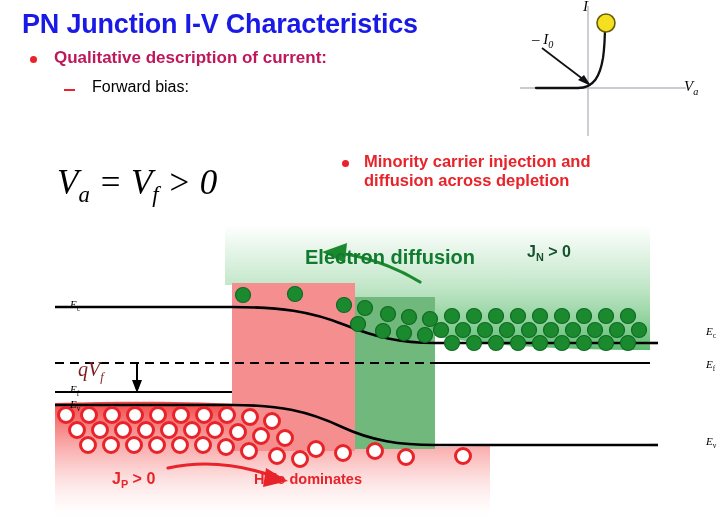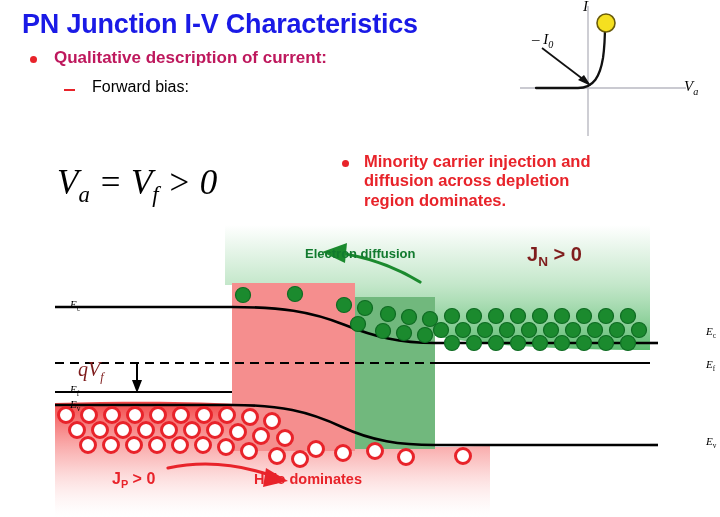--- a/index.html
+++ b/index.html
@@ -75,24 +75,24 @@
   #lbl-ec-right{left:659px;top:325px;}
   #lbl-ef-right{left:659px;top:358px;}
   #lbl-ev-right{left:659px;top:435px;}
   #lbl-qvf{
     left:78px;top:358px;
     font-family:"Liberation Serif",serif;font-style:italic;font-size:20px;color:#7f1d1d;
   }
   #lbl-qvf sub{font-size:0.62em;}
 
   #lbl-electron-diffusion{
-    left:305px;top:246px;font-size:13px;font-weight:bold;color:#117a2e;white-space:nowrap;
+    left:305px;top:246px;font-size:20px;font-weight:bold;color:#117a2e;white-space:nowrap;
   }
   #lbl-jn{
-    left:527px;top:243px;font-size:20px;font-weight:bold;color:#7f1d1d;white-space:nowrap;
+    left:527px;top:243px;font-size:16px;font-weight:bold;color:#14532d;white-space:nowrap;
   }
   #lbl-jn sub{font-size:0.68em;}
   #lbl-jp{
     left:112px;top:470px;font-size:16px;font-weight:bold;color:#e8232a;white-space:nowrap;
   }
   #lbl-jp sub{font-size:0.68em;}
   #lbl-hole-diffusion{
     left:254px;top:471px;font-size:14.5px;font-weight:bold;color:#e8232a;white-space:nowrap;
   }
 
@@ -115,21 +115,20 @@
 
 <div class="abs" id="equation">
   <span>V</span><sub>a</sub><span> = V</span><sub>f</sub><span> &gt; 0</span>
 </div>
 
 <div class="abs" id="red-bullet-row">
   <div id="red-bullet-dot"></div>
   <div id="red-bullet-text">
     <div>Minority carrier injection and</div>
     <div>diffusion across depletion</div>
-    <div>region dominates.</div>
   </div>
 </div>
 
 <div class="abs" id="iv-inset">
   <svg width="220" height="140">
 
     <line x1="88" y1="6" x2="88" y2="136" stroke="#b9b9c2" stroke-width="1.4"></line>
     <line x1="20" y1="88" x2="186" y2="88" stroke="#b9b9c2" stroke-width="1.4"></line>
 
     <path d="M 36,88 L 78,88 C 94,88 100,76 103,58 C 105,44 105,32 105,24" fill="none" stroke="#111111" stroke-width="2.3" stroke-linecap="round"></path>

